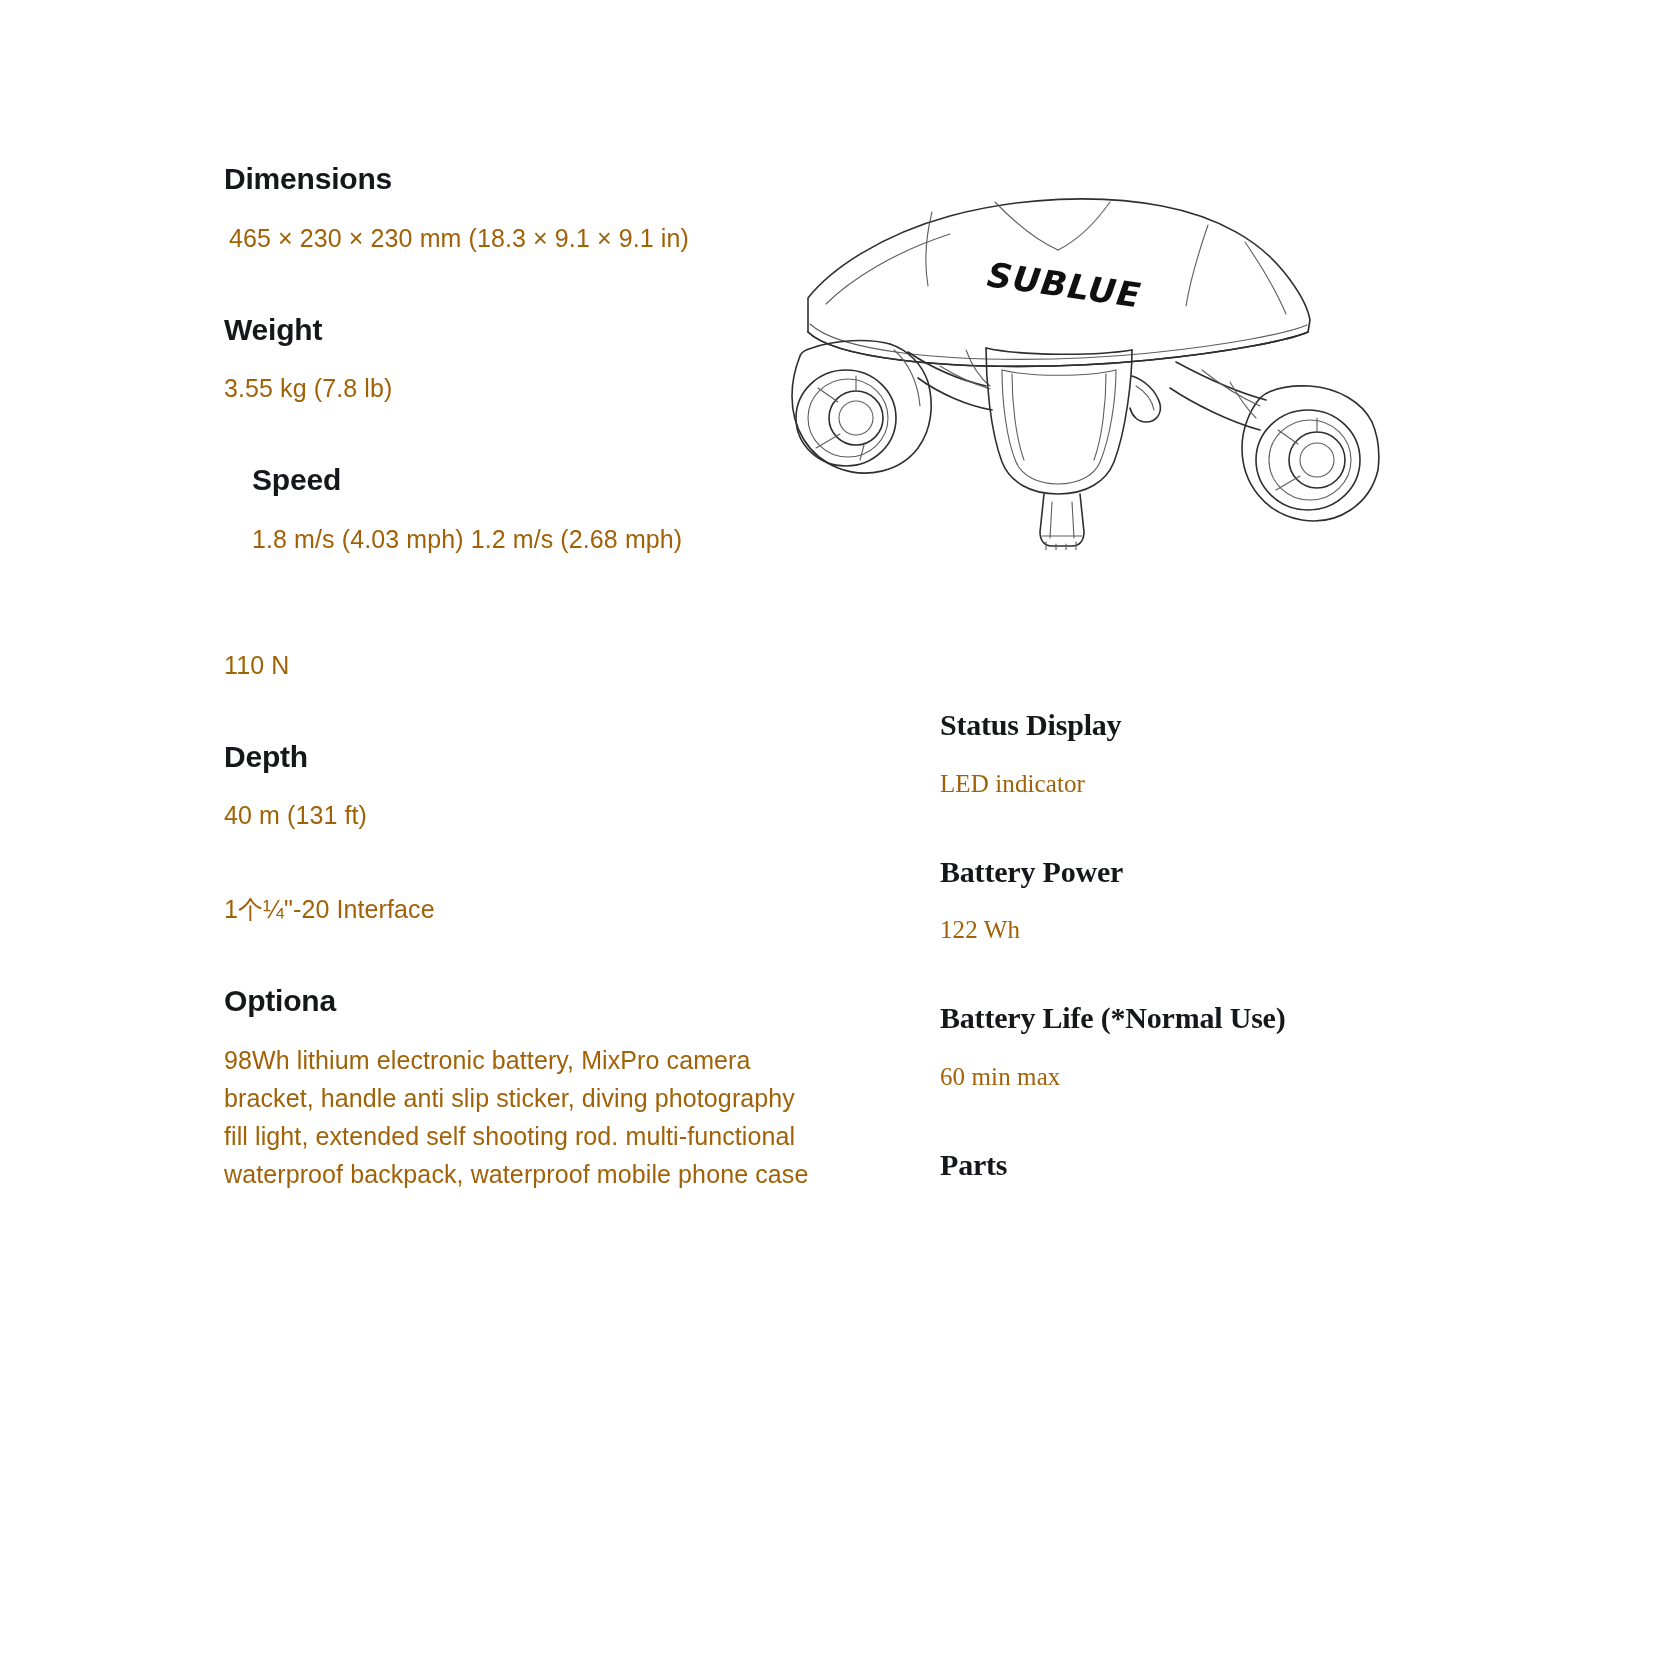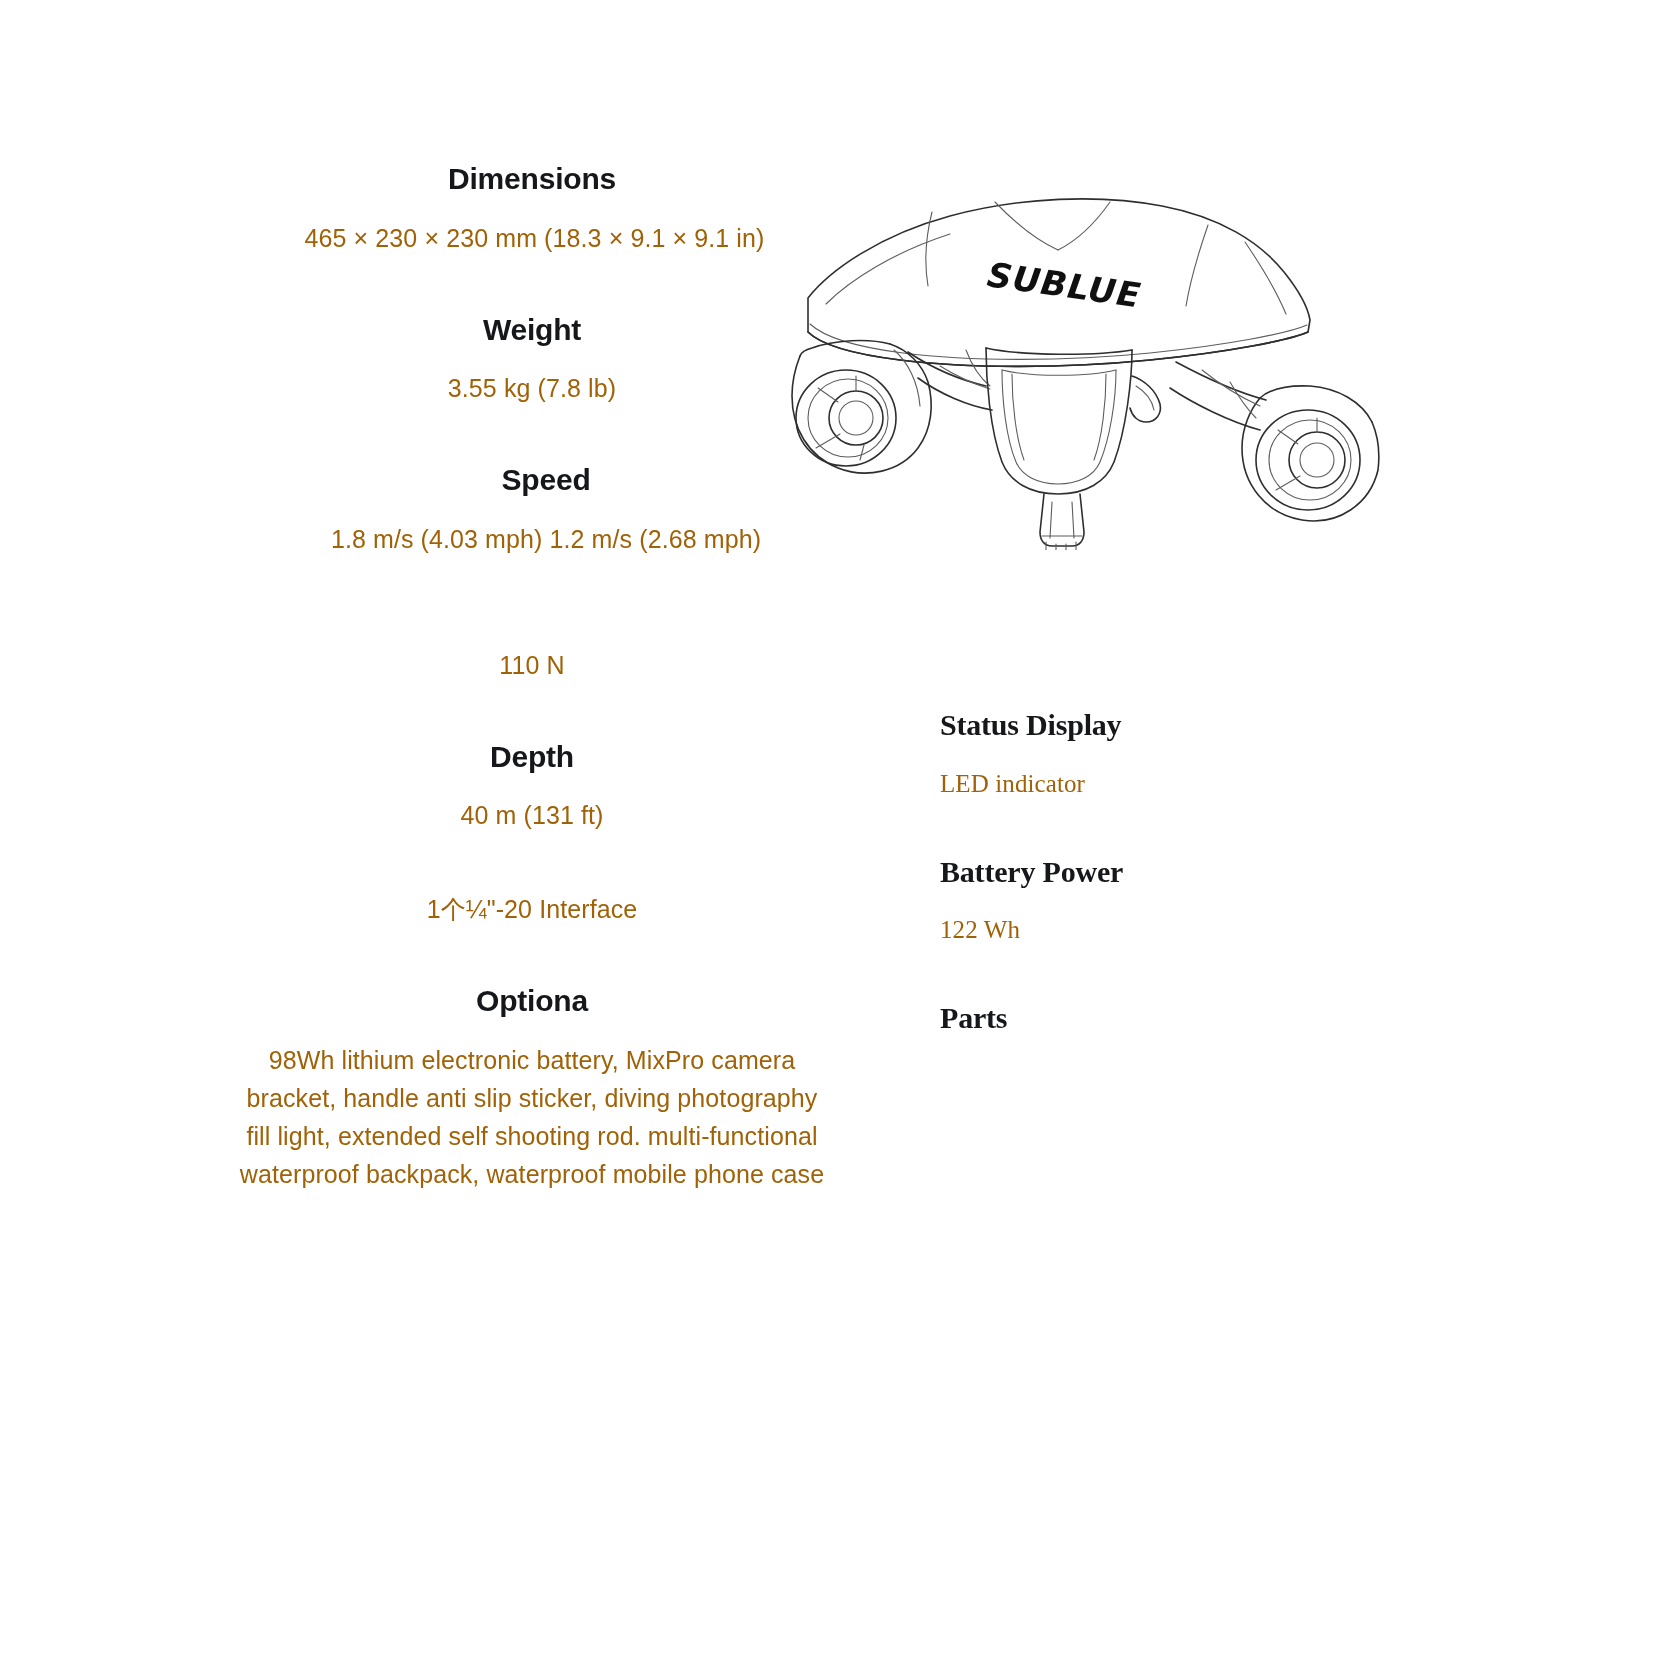--- a/index.html
+++ b/index.html
@@ -43,24 +43,23 @@
     line-height: 1.52;
     margin: 0;
     letter-spacing: 0.1px;
   }
   .spec-value.indent {
     padding-left: 5px;
   }
 
   
   #left-column {
-    left: 232px;
+    left: 224px;
     top: 162px;
     width: 600px;
-    text-align: center;
   }
   #left-column .gap-lg { margin-bottom: 56px; }
   #left-column .gap-xl { margin-bottom: 88px; margin-left: 28px; }
 
   
   #right-column {
     left: 940px;
     top: 708px;
     width: 580px;
     font-family: Liberation Serif, serif;
@@ -151,20 +150,24 @@
       <h2 class="spec-title">Status Display</h2>
       <p class="spec-value">LED indicator</p>
     </div>
 
     <div class="spec-block">
       <h2 class="spec-title">Battery Power</h2>
       <p class="spec-value">122 Wh</p>
     </div>
 
 
+    <div class="spec-block">
+      <h2 class="spec-title">Battery Life (*Normal Use)</h2>
+      <p class="spec-value">60 min max</p>
+    </div>
 
     <div class="spec-block">
       <h2 class="spec-title">Parts</h2>
     </div>
 
   </div>
 
   <div id="product-illustration">
     <svg viewBox="0 0 590 370" xmlns="http://www.w3.org/2000/svg">
 

